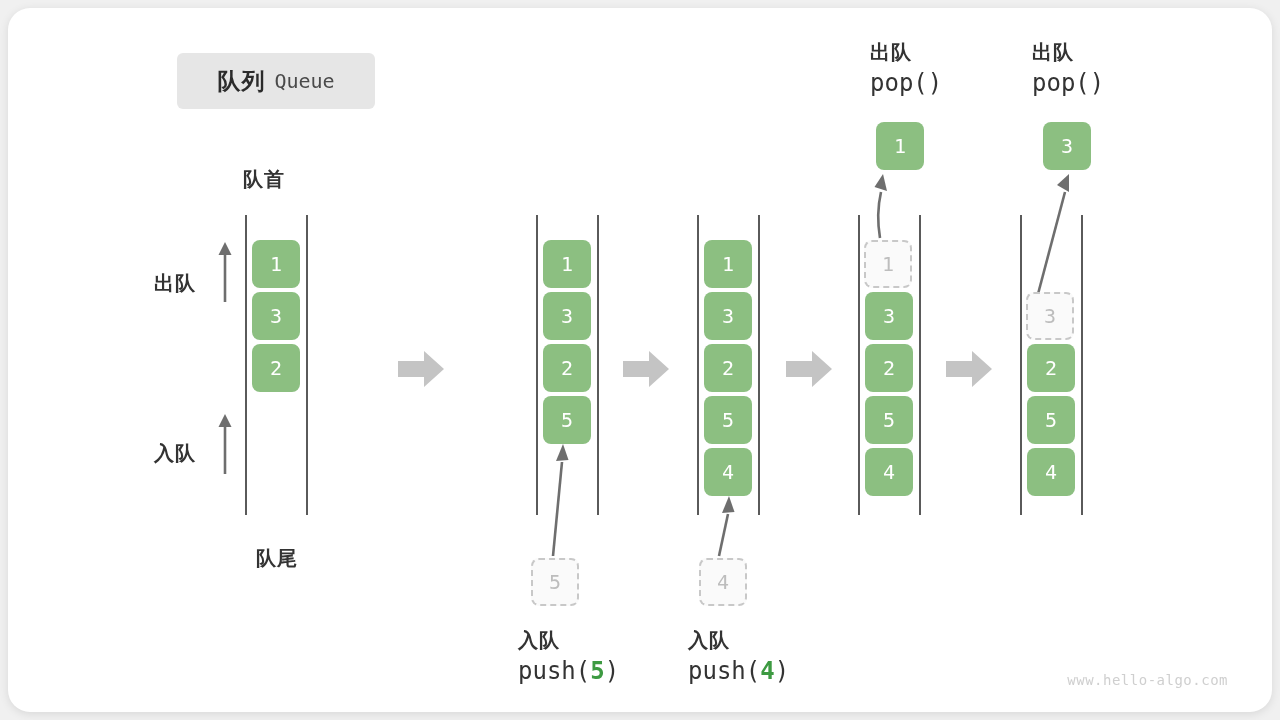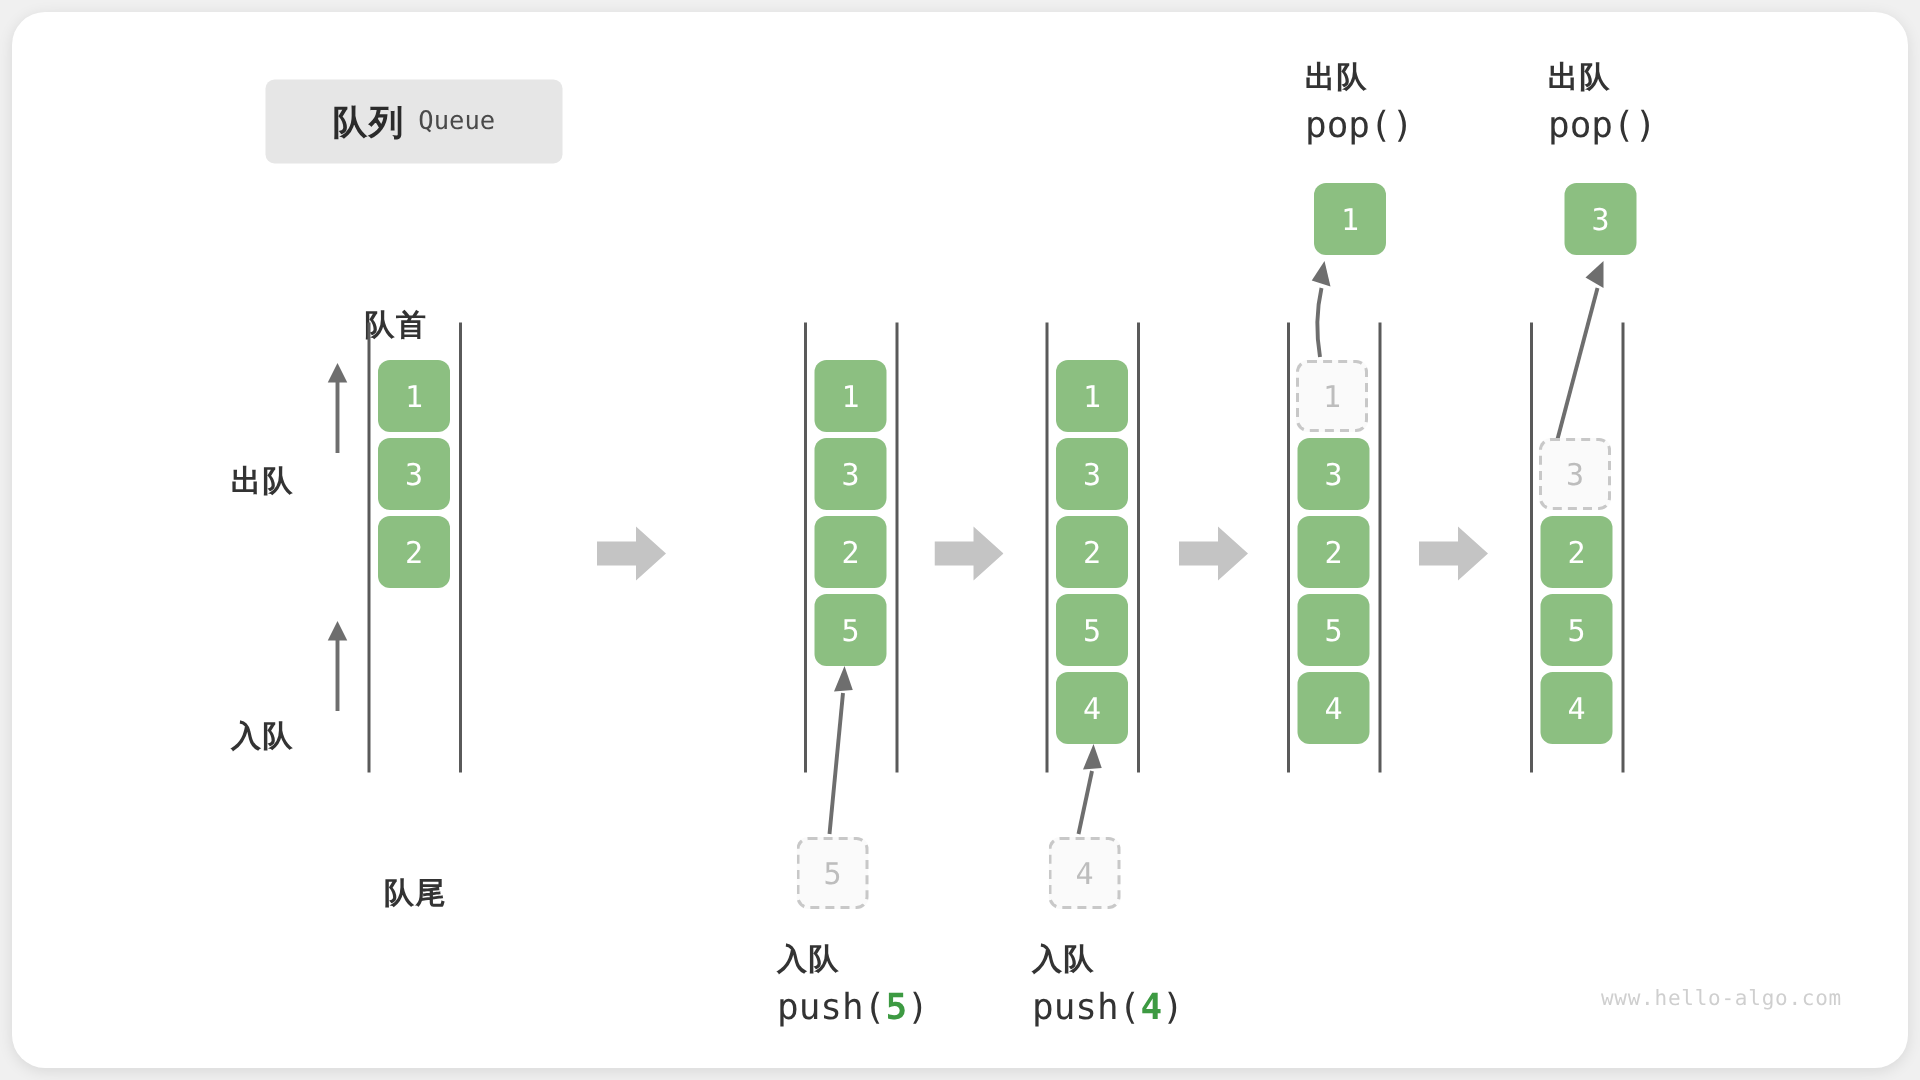--- a/index.html
+++ b/index.html
@@ -40,27 +40,27 @@
     display: flex; align-items: center; justify-content: center;
     gap: 9px;
     white-space: nowrap;
   }
   #title-badge .cn {
     font-size: 23px; font-weight: bold; color: #2b2b2b;
     letter-spacing: 1px;
   }
   #title-badge .en {
     font-family: "DejaVu Sans Mono", "Liberation Mono", monospace;
-    font-size: 17px; color: #4a4a4a;
+    font-size: 20px; color: #4a4a4a;
   }
 
   
   .cn-label {
     font-size: 20px; font-weight: bold; color: #333333;
-    letter-spacing: 1px; white-space: nowrap; margin-top: 37px;
+    letter-spacing: 1px; white-space: nowrap;
   }
   .op-label {
     white-space: nowrap; text-align: left;
   }
   .op-label .cn {
     display: block;
     font-size: 20px; font-weight: bold; color: #333333;
     letter-spacing: 1px; line-height: 1.25;
   }
   .op-label .code {
@@ -96,21 +96,21 @@
   }
 
   
   .block-arrow { width: 46px; height: 40px; }
 
   
   .thin-arrow { pointer-events: none; }
 
   
   #watermark {
-    right: 44px; bottom: 38px;
+    right: 44px; bottom: 24px;
     font-family: "DejaVu Sans Mono", "Liberation Mono", monospace;
     font-size: 14px;
     color: #cfcfcf;
     letter-spacing: 0.5px;
     white-space: nowrap;
   }
 </style>
 </head>
 <body>
 

